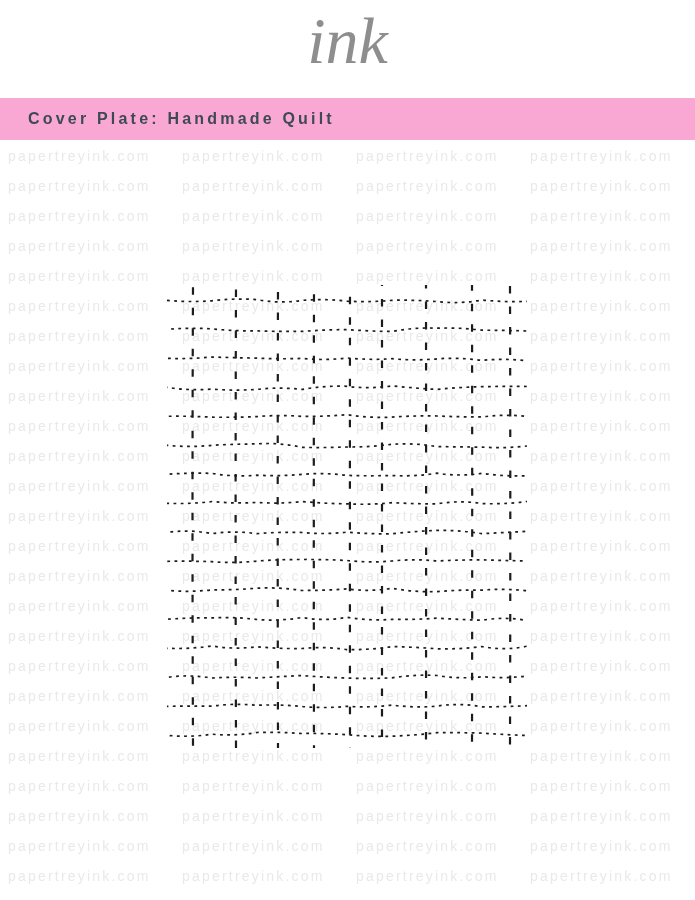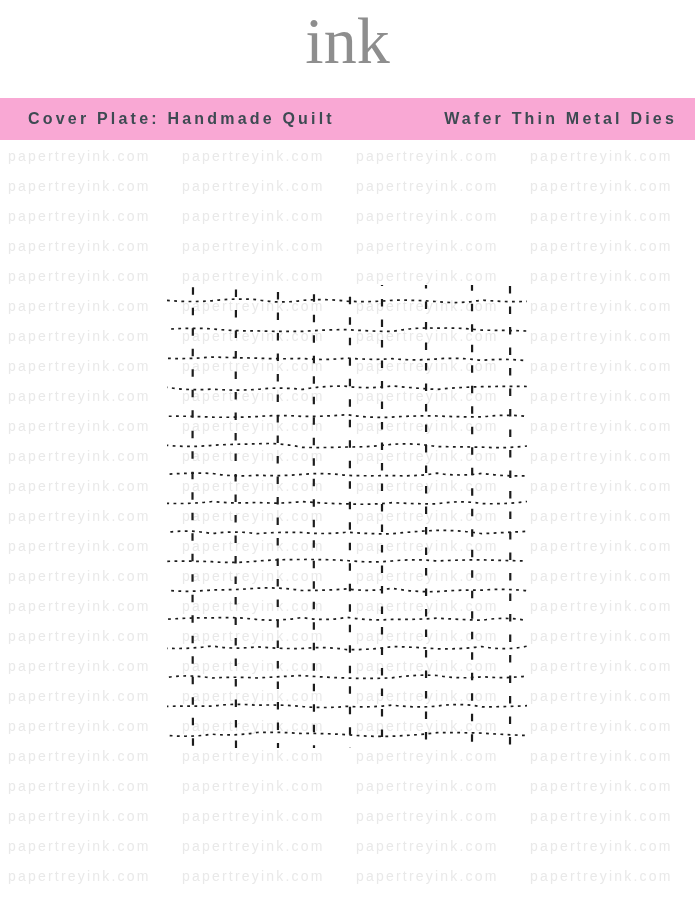--- a/index.html
+++ b/index.html
@@ -32,20 +32,21 @@
     color: #8b8b8b;
     letter-spacing: 1px;
     line-height: 1;
   }
   .brand-secondary-wrap {
     position: relative;
     display: inline-block;
   }
   .brand-secondary {
     font-family: "Liberation Serif", serif;
+    font-style: italic;
     font-size: 66px;
     font-weight: 400;
     color: #8e8e8e;
     line-height: 1;
     margin-top: 40px;
   }
 
   
   .banner {
     position: absolute;
@@ -104,21 +105,20 @@
 
   <div class="logo">
     <span class="brand-secondary-wrap">
       
       <span class="brand-secondary">ink</span>
     </span>
   </div>
 
   <div class="banner" style="background: #f9a8d4;">
     <span style="color: rgb(61, 74, 82);">Cover Plate: Handmade Quilt</span>
-    <span style="color: rgb(61, 74, 82);">Wafer Thin Metal Dies</span>
   </div>
 
   <div id="watermark" class="watermark">
       <span class="wm" style="left:8px;top:148px;color:#e9e9e9">papertreyink.com</span>
       <span class="wm" style="left:182px;top:148px;color:#e9e9e9">papertreyink.com</span>
       <span class="wm" style="left:356px;top:148px;color:#e9e9e9">papertreyink.com</span>
       <span class="wm" style="left:530px;top:148px;color:#e9e9e9">papertreyink.com</span>
       <span class="wm" style="left:8px;top:178px;color:#e9e9e9">papertreyink.com</span>
       <span class="wm" style="left:182px;top:178px;color:#e9e9e9">papertreyink.com</span>
       <span class="wm" style="left:356px;top:178px;color:#e9e9e9">papertreyink.com</span>

